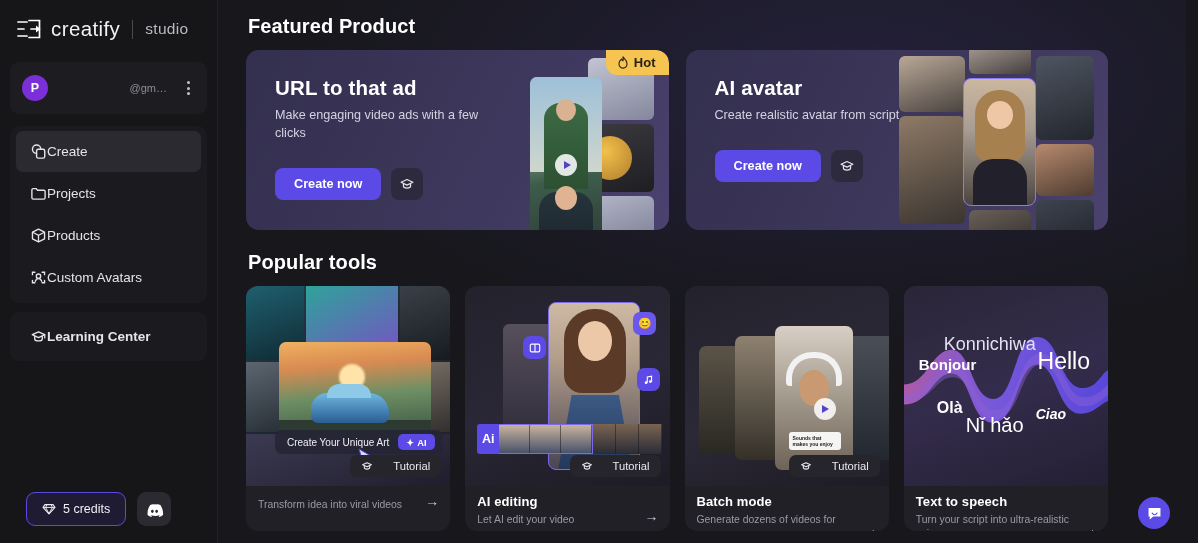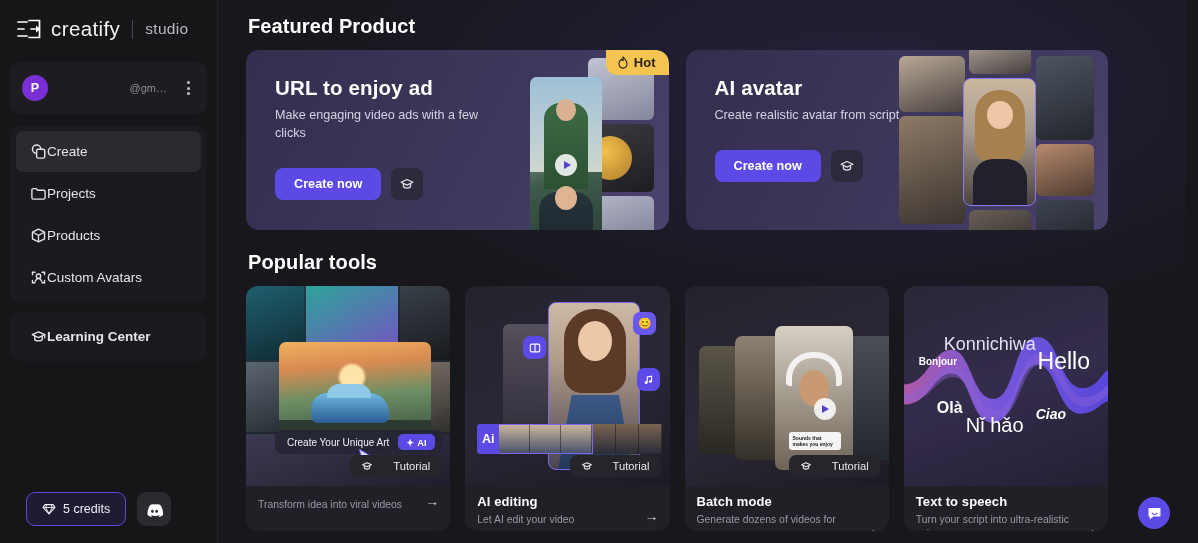--- a/index.html
+++ b/index.html
@@ -223,21 +223,21 @@
     position:absolute; left:14px; bottom:20px; width:52px; padding:3px 4px; border-radius:3px;
     background:rgba(255,255,255,.92); color:#1a1a1f; font-size:5px; line-height:1.25; font-weight:700; z-index:7;
   }
 
   
   .tts { position:absolute; inset:0; background:linear-gradient(160deg,#2a2637 0%,#342c4c 50%,#241f33 100%); }
   .tts svg { position:absolute; inset:0; }
   .lang { position:absolute; color:#fff; z-index:5; white-space:nowrap; }
   .l-konn { left:40px; top:48px; font-size:18px; color:#e3e0f2; }
   .l-hello { right:18px; top:62px; font-size:23px; }
-  .l-bonj { left:15px; top:70px; font-size:10px; font-weight:700; }
+  .l-bonj { left:15px; top:70px; font-size:15px; font-weight:700; }
   .l-ola  { left:33px; top:113px; font-size:16px; font-weight:700; }
   .l-nihao{ left:62px; top:128px; font-size:20px; }
   .l-ciao { right:42px; top:120px; font-size:14px; font-weight:700;font-style:italic; }
 
   .chat-fab {
     position:absolute; right:16px; bottom:14px; width:32px; height:32px; border-radius:50%;
     background:#5b4ae6; display:flex; align-items:center; justify-content:center; cursor:pointer; z-index:30;
   }
 </style>
 </head>
@@ -355,21 +355,21 @@
           </div>
 
         </div>
         <div class="hot-badge">
           <svg width="12" height="13" viewBox="0 0 14 15">
             <path d="M7 1c2 2.6 4.6 4 4.6 7.4A4.6 4.6 0 0 1 7 14a4.6 4.6 0 0 1-4.6-5.6C2.4 6 4 5.2 5.2 3.4c.5 1.3 1.2 1.7 1.8 2C7.4 4 7 2.5 7 1z" fill="none" stroke="#2b2310" stroke-width="1.3" stroke-linejoin="round"></path>
           </svg>
           <span>Hot</span>
         </div>
         <div class="pad">
-          <div class="feat-h">URL to enjoy ad</div>
+          <div class="feat-h">URL to that ad</div>
           <div class="feat-p">Make engaging video ads with a few clicks</div>
           <div class="btn-row">
             <button class="btn-primary">Create now</button>
             <div class="btn-cap">
               <svg width="16" height="16" viewBox="0 0 18 18">
                 <path d="M9 4L2.4 7.1 9 10.2l6.6-3.1z" fill="none" stroke="#e4e4e9" stroke-width="1.4" stroke-linejoin="round"></path>
                 <path d="M5 8.6v3c0 1.1 1.8 2 4 2s4-.9 4-2v-3" fill="none" stroke="#e4e4e9" stroke-width="1.4"></path>
               </svg>
             </div>
           </div>

